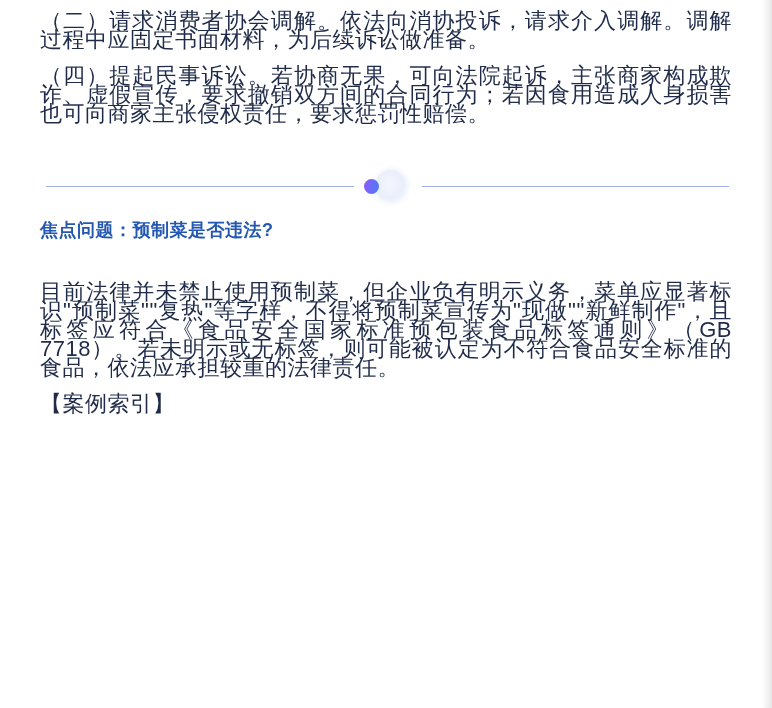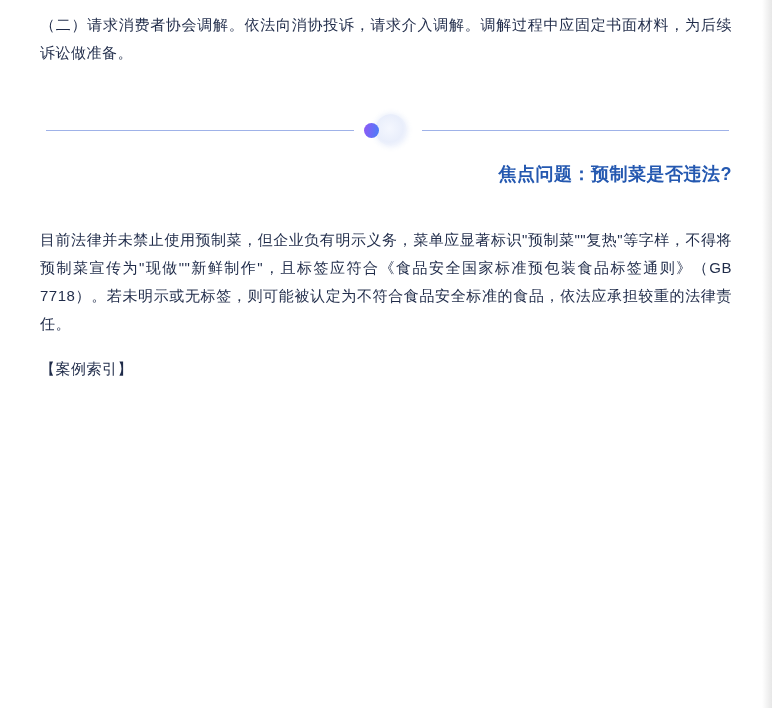--- a/index.html
+++ b/index.html
@@ -16,22 +16,22 @@
     position: absolute;
     top: 0; right: 0;
     width: 10px; height: 100%;
     background: linear-gradient(to right, rgba(231,231,231,0), #e7e7e7);
     pointer-events: none;
   }
   .content {
     padding: 11px 40px 0 40px;
   }
   p.body-text {
-    font-size: 15px;
-    line-height: 28px;
+    font-size: 22px;
+    line-height: 19px;
     letter-spacing: 0.5px;
     text-align: justify;
     margin: 0 0 17px 0;
   }
   .divider {
     margin: 47px 3px 0 6px;
     height: 32px;
     display: flex;
     align-items: center;
   }
@@ -56,37 +56,38 @@
   }
   .dot-blue {
     position: absolute;
     left: 10px; top: 9px;
     width: 15px; height: 15px;
     border-radius: 50%;
     background: linear-gradient(100deg, #8a5cf6 10%, #4e7bf7 90%);
   }
   h2.section-heading {
     margin: 16px 0 40px 0;
-    text-align: right;
+    text-align: left;
     font-size: 18px;
     line-height: 24px;
     font-weight: bold;
     letter-spacing: 0.5px;
     color: #2458b0;
   }
   p.last { margin-bottom: 0; }
 </style>
 </head>
 <body>
 
 <div class="content">
 
   <p class="body-text">（二）请求消费者协会调解。依法向消协投诉，请求介入调解。调解过程中应固定书面材料，为后续诉讼做准备。</p>
 
 
+  <p class="body-text">（四）提起民事诉讼。若协商无果，可向法院起诉，主张商家构成欺诈、虚假宣传，要求撤销双方间的合同行为；若因食用造成人身损害也可向商家主张侵权责任，要求惩罚性赔偿。</p>
 
 
   <div class="divider">
     <div class="line"></div>
     <div class="dot-wrap">
       <div class="dot-halo"></div>
       <div class="dot-blue"></div>
     </div>
     <div class="line"></div>
   </div>

